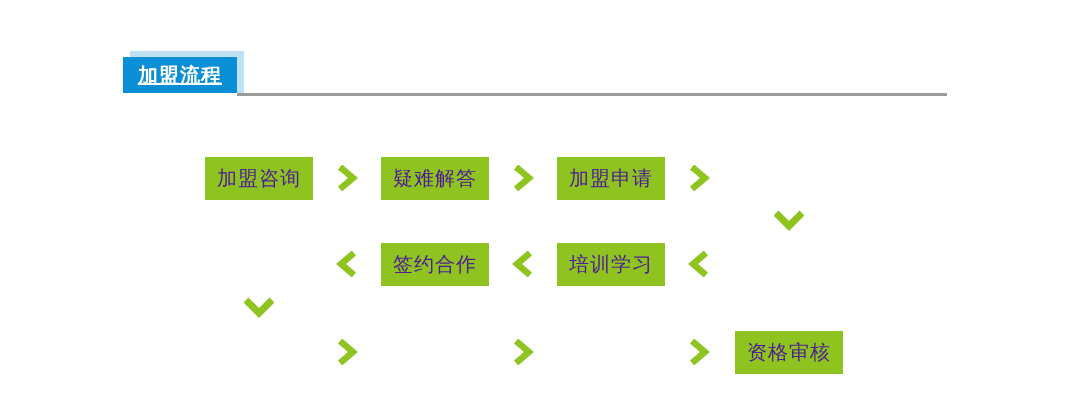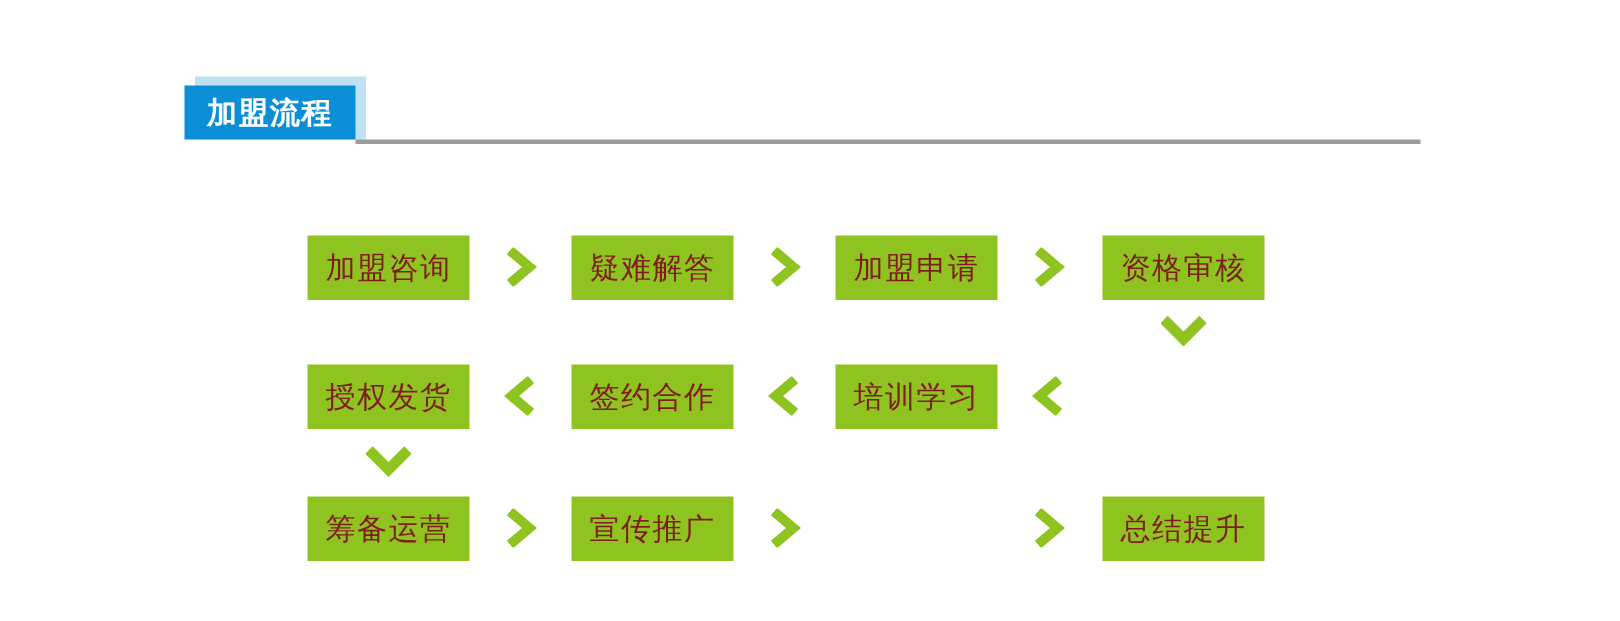--- a/index.html
+++ b/index.html
@@ -23,33 +23,34 @@
     left: 123px; top: 57px;
     width: 114px; height: 36px;
     background: #0a8fd6;
     color: #ffffff;
     font-size: 20px;
     font-weight: bold;
     letter-spacing: 1px;
     display: flex;
     align-items: center;
     justify-content: center;
+    text-decoration: underline;
   }
   .divider {
     position: absolute;
     left: 237px; top: 93px;
     width: 710px; height: 3px;
     background: #9b9b9b;
   }
   
   .step {
     position: absolute;
     width: 108px; height: 43px;
     background: #8fc31f;
-    color: #7f1d1d;
+    color: #4c1d95;
     font-size: 20px;
     letter-spacing: 1px;
     display: flex;
     align-items: center;
     justify-content: center;
     white-space: nowrap;
   }
   
   .chev { position: absolute; display: block; }
   .chev path {
@@ -67,57 +68,53 @@
 
   <div class="tab-shadow"></div>
   <div class="tab">
     <span>加盟流程</span>
   </div>
   <div class="divider"></div>
 
   <div class="step" style="left:205px;top:157px">加盟咨询</div>
   <div class="step" style="left:557px;top:157px">加盟申请</div>
   <div class="step" style="left:381px;top:157px">疑难解答</div>
-  <div class="step" style="left:735px;top:157px">资格审核</div>
 
   <svg class="chev" style="left:336px;top:165px" width="22" height="26" viewBox="0 0 22 26">
       <path d="M4 2 L17 13 L4 24"></path>
     </svg>
   <svg class="chev" style="left:512px;top:165px" width="22" height="26" viewBox="0 0 22 26">
       <path d="M4 2 L17 13 L4 24"></path>
     </svg>
   <svg class="chev" style="left:688px;top:165px" width="22" height="26" viewBox="0 0 22 26">
       <path d="M4 2 L17 13 L4 24"></path>
     </svg>
 
   <svg class="chev down" style="left:774px;top:210px" width="30" height="21" viewBox="0 0 30 21">
       <path d="M2 3 L15 16 L28 3"></path>
     </svg>
 
-  <div class="step" style="left:205px;top:243px">授权发货</div>
   <div class="step" style="left:381px;top:243px">签约合作</div>
   <div class="step" style="left:557px;top:243px">培训学习</div>
 
   <svg class="chev" style="left:336px;top:251px" width="22" height="26" viewBox="0 0 22 26">
       <path d="M18 2 L5 13 L18 24"></path>
     </svg>
   <svg class="chev" style="left:512px;top:251px" width="22" height="26" viewBox="0 0 22 26">
       <path d="M18 2 L5 13 L18 24"></path>
     </svg>
   <svg class="chev" style="left:688px;top:251px" width="22" height="26" viewBox="0 0 22 26">
       <path d="M18 2 L5 13 L18 24"></path>
     </svg>
 
   <svg class="chev down" style="left:244px;top:297px" width="30" height="21" viewBox="0 0 30 21">
       <path d="M2 3 L15 16 L28 3"></path>
     </svg>
 
-  <div class="step" style="left:205px;top:331px">筹备运营</div>
-  <div class="step" style="left:381px;top:331px">宣传推广</div>
-  <div class="step" style="left:735px;top:331px">总结提升</div>
+  <div class="step" style="left:735px;top:331px">资格审核</div>
 
   <svg class="chev" style="left:336px;top:339px" width="22" height="26" viewBox="0 0 22 26">
       <path d="M4 2 L17 13 L4 24"></path>
     </svg>
   <svg class="chev" style="left:512px;top:339px" width="22" height="26" viewBox="0 0 22 26">
       <path d="M4 2 L17 13 L4 24"></path>
     </svg>
   <svg class="chev" style="left:688px;top:339px" width="22" height="26" viewBox="0 0 22 26">
       <path d="M4 2 L17 13 L4 24"></path>
     </svg>

